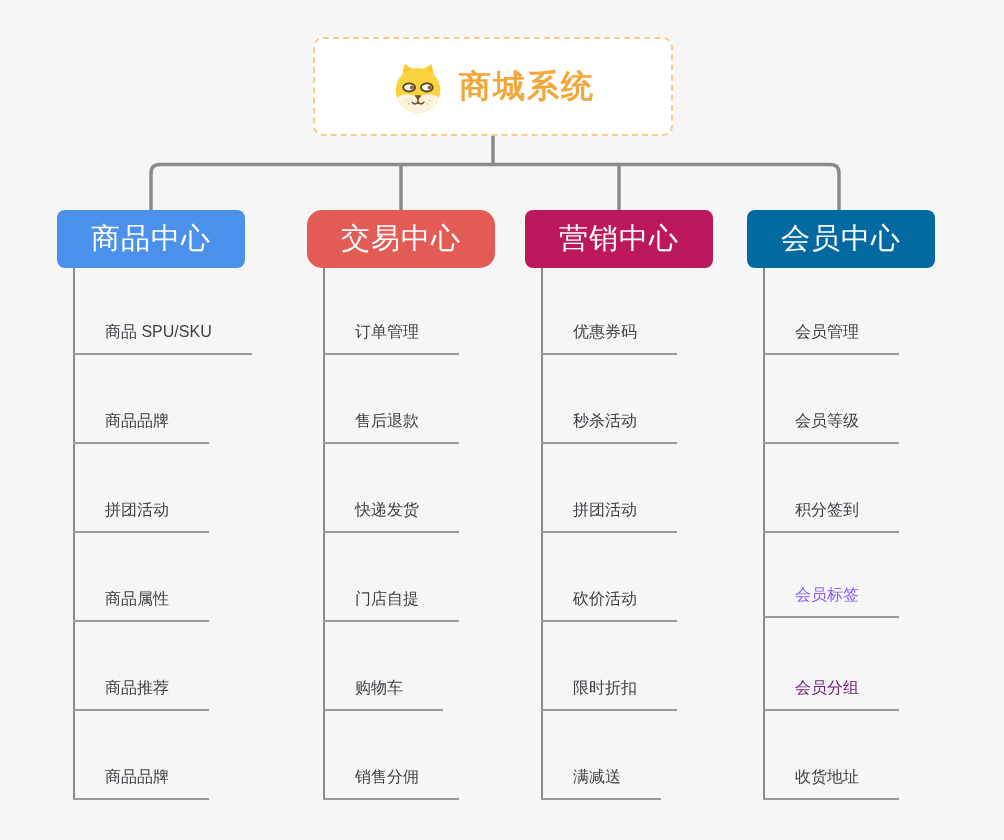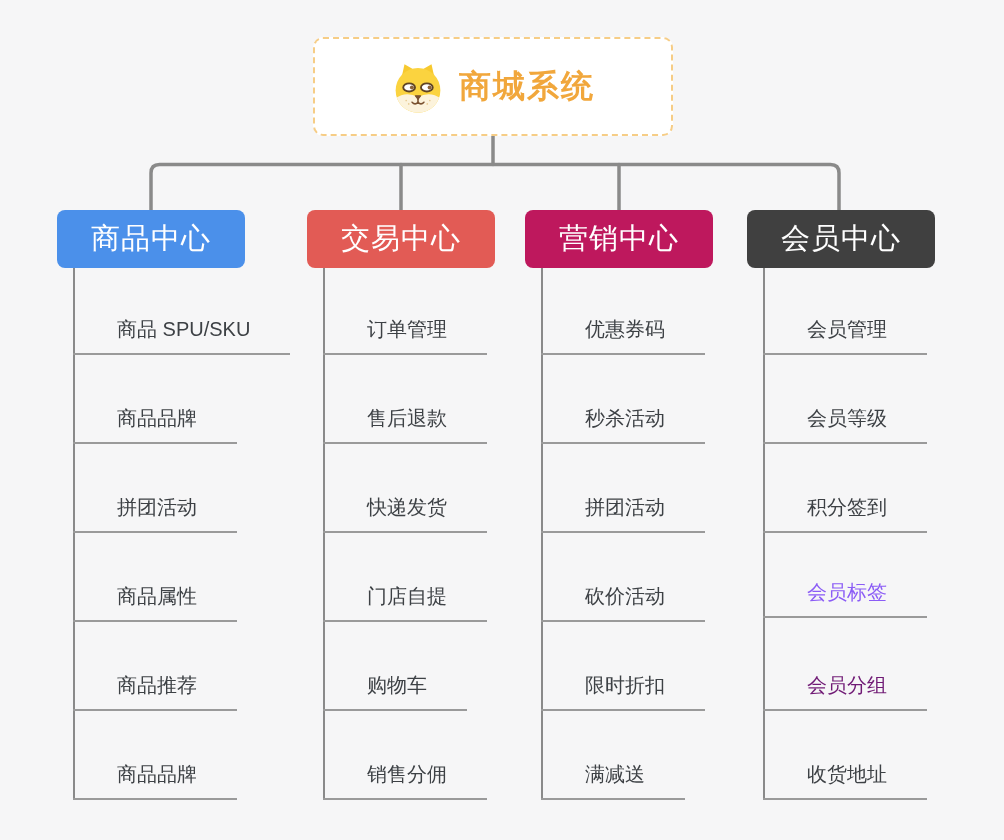--- a/index.html
+++ b/index.html
@@ -69,23 +69,23 @@
     position: absolute;
     width: 2px;
     background: #8E8E8E;
   }
   .leaf {
     position: absolute;
     box-sizing: border-box;
     height: 42px;
     display: flex;
     align-items: flex-end;
-    padding: 0 40px 10px 44px;
+    padding: 0 40px 10px 32px;
     border-bottom: 2px solid #9A9A9A;
-    font-size: 20px;
+    font-size: 16px;
     color: #3D4145;
     white-space: nowrap;
     cursor: pointer;
   }
 </style>
 </head>
 <body>
 
 <div class="canvas" style="background: rgb(246, 246, 247);">
 
@@ -142,21 +142,21 @@
       </div>
       <div class="leaf" style="left: 73px; top: 580px; border-bottom-color: rgb(154, 154, 154); color: rgb(61, 65, 69);">
         <span>商品属性</span>
       </div>
       <div class="leaf" style="left: 73px; top: 669px; border-bottom-color: rgb(154, 154, 154); color: rgb(61, 65, 69);">
         <span>商品推荐</span>
       </div>
       <div class="leaf" style="left: 73px; top: 758px; border-bottom-color: rgb(154, 154, 154); color: rgb(61, 65, 69);">
         <span>商品品牌</span>
       </div>
-      <div class="branch-box" style="left: 307px; background: rgb(226, 91, 85);">
+      <div class="branch-box" style="left: 307px; background: rgb(226, 91, 85); border-radius: 15px;">
         <span class="branch-label">交易中心</span>
       </div>
       <div class="trunk" style="left: 323px; top: 268px; height: 532px; background: rgb(138, 138, 138);"></div>
       <div class="leaf" style="left: 323px; top: 313px; border-bottom-color: rgb(154, 154, 154); color: rgb(61, 65, 69);">
         <span>订单管理</span>
       </div>
       <div class="leaf" style="left: 323px; top: 402px; border-bottom-color: rgb(154, 154, 154); color: rgb(61, 65, 69);">
         <span>售后退款</span>
       </div>
       <div class="leaf" style="left: 323px; top: 491px; border-bottom-color: rgb(154, 154, 154); color: rgb(61, 65, 69);">
@@ -186,21 +186,21 @@
       </div>
       <div class="leaf" style="left: 541px; top: 580px; border-bottom-color: rgb(154, 154, 154); color: rgb(61, 65, 69);">
         <span>砍价活动</span>
       </div>
       <div class="leaf" style="left: 541px; top: 669px; border-bottom-color: rgb(154, 154, 154); color: rgb(61, 65, 69);">
         <span>限时折扣</span>
       </div>
       <div class="leaf" style="left: 541px; top: 758px; border-bottom-color: rgb(154, 154, 154); color: rgb(61, 65, 69);">
         <span>满减送</span>
       </div>
-      <div class="branch-box" style="left: 747px; background: #404040;">
+      <div class="branch-box" style="left: 747px; background: #0369a1;">
         <span class="branch-label">会员中心</span>
       </div>
       <div class="trunk" style="left: 763px; top: 268px; height: 532px; background: rgb(138, 138, 138);"></div>
       <div class="leaf" style="left: 763px; top: 313px; border-bottom-color: rgb(154, 154, 154); color: rgb(61, 65, 69);">
         <span>会员管理</span>
       </div>
       <div class="leaf" style="left: 763px; top: 402px; border-bottom-color: rgb(154, 154, 154); color: rgb(61, 65, 69);">
         <span>会员等级</span>
       </div>
       <div class="leaf" style="left: 763px; top: 491px; border-bottom-color: rgb(154, 154, 154); color: rgb(61, 65, 69);">

